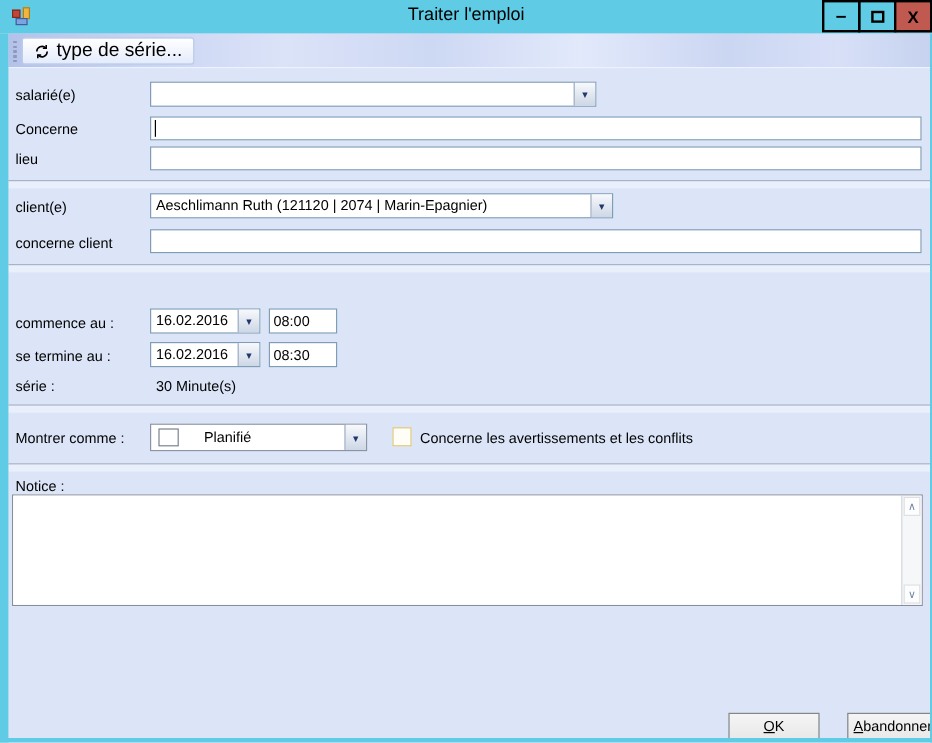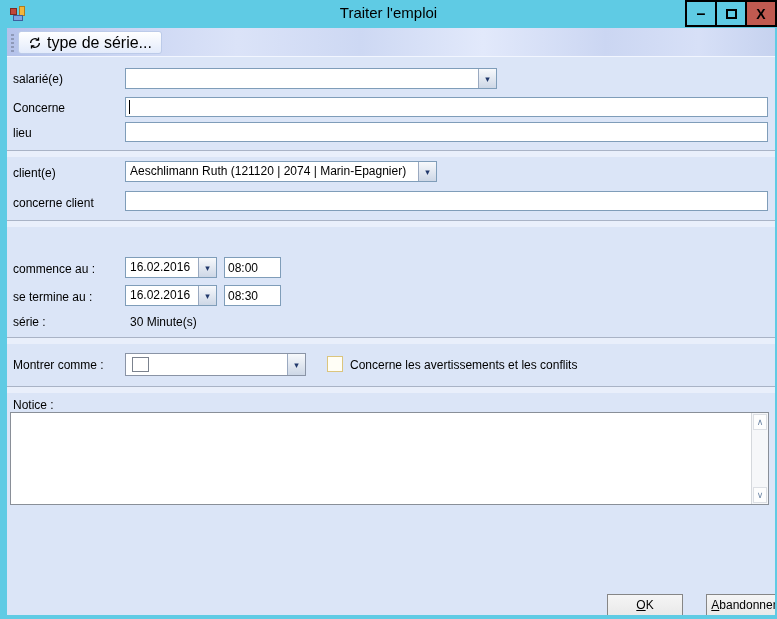--- a/index.html
+++ b/index.html
@@ -123,21 +123,21 @@
     <div class="lbl" style="left:6px; top:44px;">Concerne</div>
     <input class="tinput" style="left: 118px; top: 40px; width: 643px; height: 20px;" value="">
     <div class="caret" style="left:122px; top:43px;"></div>
 
     <div class="lbl" style="left:6px; top:69px;">lieu</div>
     <input class="tinput" style="left: 118px; top: 65px; width: 643px; height: 20px;" value="">
 
     <div class="sep" style="top:93px;"></div>
 
     <div class="lbl" style="left:6px; top:109px;">client(e)</div>
-    <div class="combo" style="left:118px; top:104px; width:312px; height:21px;">
+    <div class="combo" style="left:118px; top:104px; width:386px; height:21px;">
       <span class="combo-text">Aeschlimann Ruth (121120 | 2074 | Marin-Epagnier)</span>
       <span class="combo-btn">
           <span>▾</span>
         </span>
     </div>
 
     <div class="lbl" style="left:6px; top:139px;">concerne client</div>
     <input class="tinput" style="left: 118px; top: 134px; width: 643px; height: 20px;" value="">
 
     <div class="sep" style="top:163px;"></div>
@@ -162,20 +162,21 @@
     <input class="tinput" style="left: 217px; top: 228px; width: 57px; height: 21px;" value="08:30">
 
     <div class="lbl" style="left:6px; top:258px;">série :</div>
     <div class="lbl" style="left:123px; top:258px;">30 Minute(s)</div>
 
     <div class="sep" style="top:280px;"></div>
 
     <div class="lbl" style="left:6px; top:301px;">Montrer comme :</div>
     <div class="combo showas-combo" style="left:118px; top:296px; width:181px; height:23px;">
       <span class="swatch" style="background: rgb(255, 255, 255);"></span>
+      <span class="combo-text">Planifié</span>
       <span class="combo-btn">
           <span>▾</span>
         </span>
     </div>
     <div class="checkbox" style="left:320px; top:299px;"></div>
     <div class="lbl" style="left:343px; top:301px;">Concerne les avertissements et les conflits</div>
 
     <div class="sep" style="top:329px;"></div>
 
     <div class="lbl" style="left:6px; top:341px;">Notice :</div>

